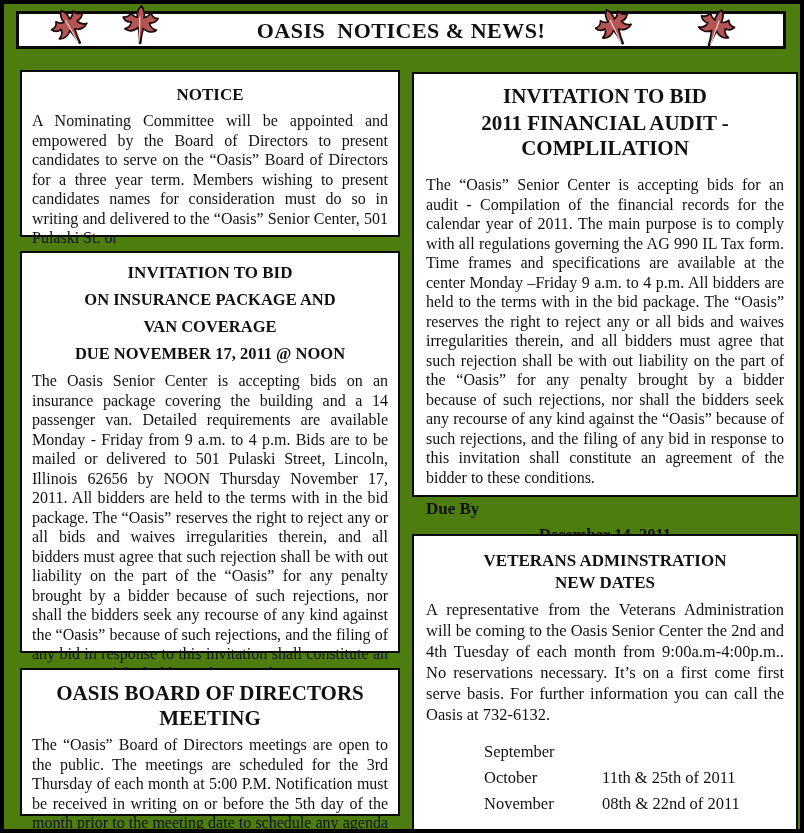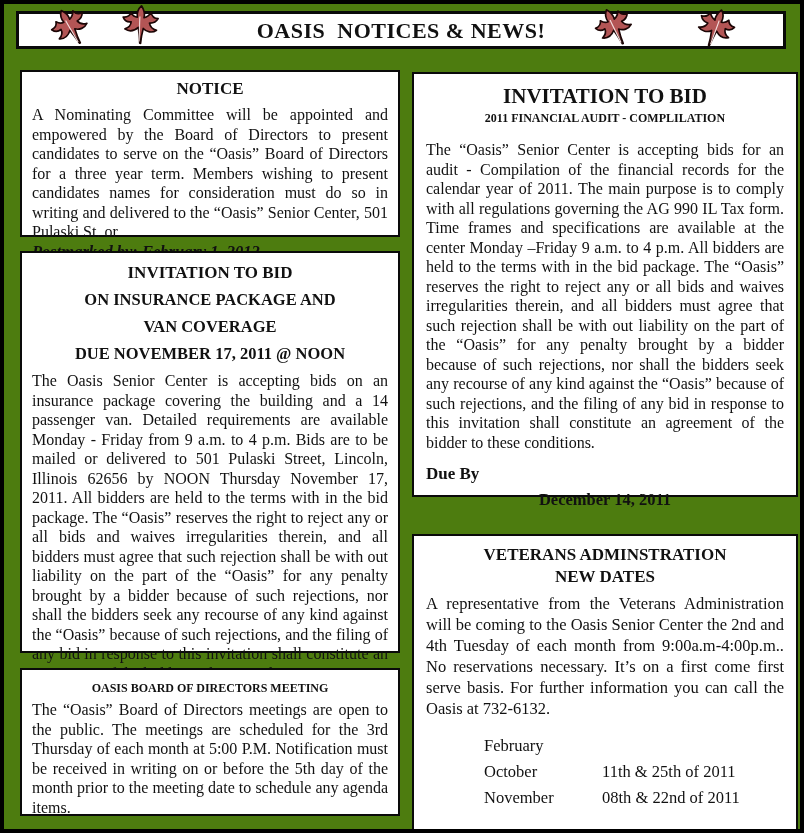--- a/index.html
+++ b/index.html
@@ -38,22 +38,22 @@
     position:absolute;
     border:2px solid #0a0a0a;
     box-sizing:border-box;
     background:#fff;
   }
   .box-notice    { left:16px;  top:66px;  width:380px; height:167px; padding:5px 10px; }
   .box-insurance { left:16px;  top:247px; width:380px; height:402px; padding:7px 10px; }
   .box-board     { left:16px;  top:664px; width:380px; height:148px; padding:9px 10px; }
   .box-audit     { left:408px; top:68px;  width:386px; height:425px; padding:8px 12px; }
   .box-veterans  { left:408px; top:530px; width:386px; height:306px; padding:7px 12px; }
-  .box-title-sm  { font-size:17px; font-weight:bold; text-align:center; margin:2px 0 6px 0; }
-  .box-title-md  { font-size:12px; font-weight:bold; text-align:center; margin:2px 0 4px 0; }
+  .box-title-sm  { font-size:17px; font-weight:bold; text-align:center; margin:8px 0 6px 0; }
+  .box-title-md  { font-size:21px; font-weight:bold; text-align:center; margin:2px 0 4px 0; }
   .box-title-lg  { font-size:21px; font-weight:bold; text-align:center; margin:2px 0 2px 0; }
   .sub-heading   { font-size:16.5px; font-weight:bold; text-align:center; margin:7px 0; }
   .body-text {
     font-size:16px; line-height:19.5px;
     text-align:justify;
     margin:0;
   }
   .postmark {
     font-size:16.5px; font-weight:bold; font-style:italic;
     margin:0; line-height:20px;
@@ -126,21 +126,21 @@
     <div class="due-label">Due By</div>
     <div class="due-date">December 14, 2011</div>
   </div>
 
   <div class="box box-veterans">
     <div class="box-title-sm" style="margin-bottom:2px;">VETERANS ADMINSTRATION</div>
     <div class="box-title-sm" style="margin-top:2px;">NEW DATES</div>
     <p class="body-text" style="font-size:16.5px; line-height:21px;">A representative from the Veterans Administration will be coming  to the  Oasis Senior Center the 2nd and 4th Tuesday of each month from 9:00a.m-4:00p.m..  No  reservations necessary.  It’s on a first come first serve basis.  For further information you can call the Oasis at 732-6132.</p>
     <div class="schedule">
       <div class="schedule-row">
-        <span class="schedule-month">February</span>
+        <span class="schedule-month">September</span>
       </div>
       <div class="schedule-row">
         <span class="schedule-month">October</span>
         <span class="schedule-dates">11th &amp; 25th of 2011</span>
       </div>
       <div class="schedule-row">
         <span class="schedule-month">November</span>
         <span class="schedule-dates">08th &amp; 22nd of 2011</span>
       </div>
     </div>

